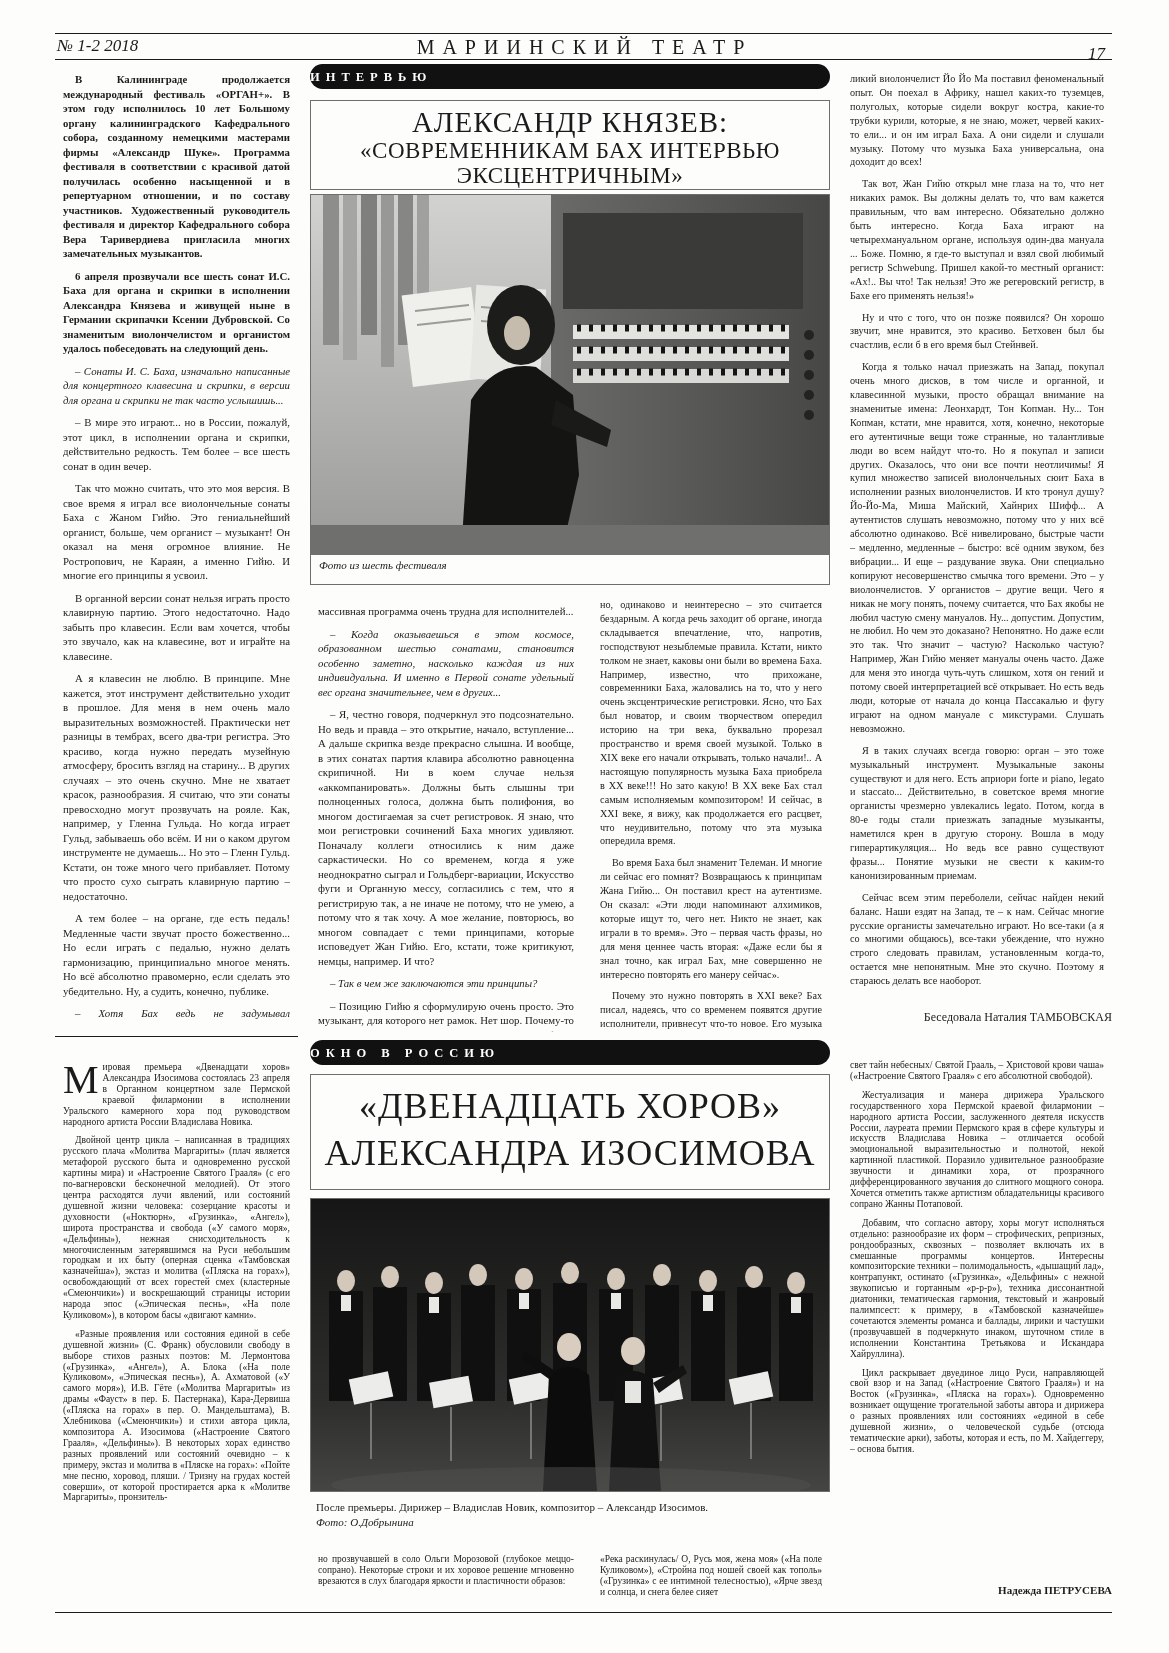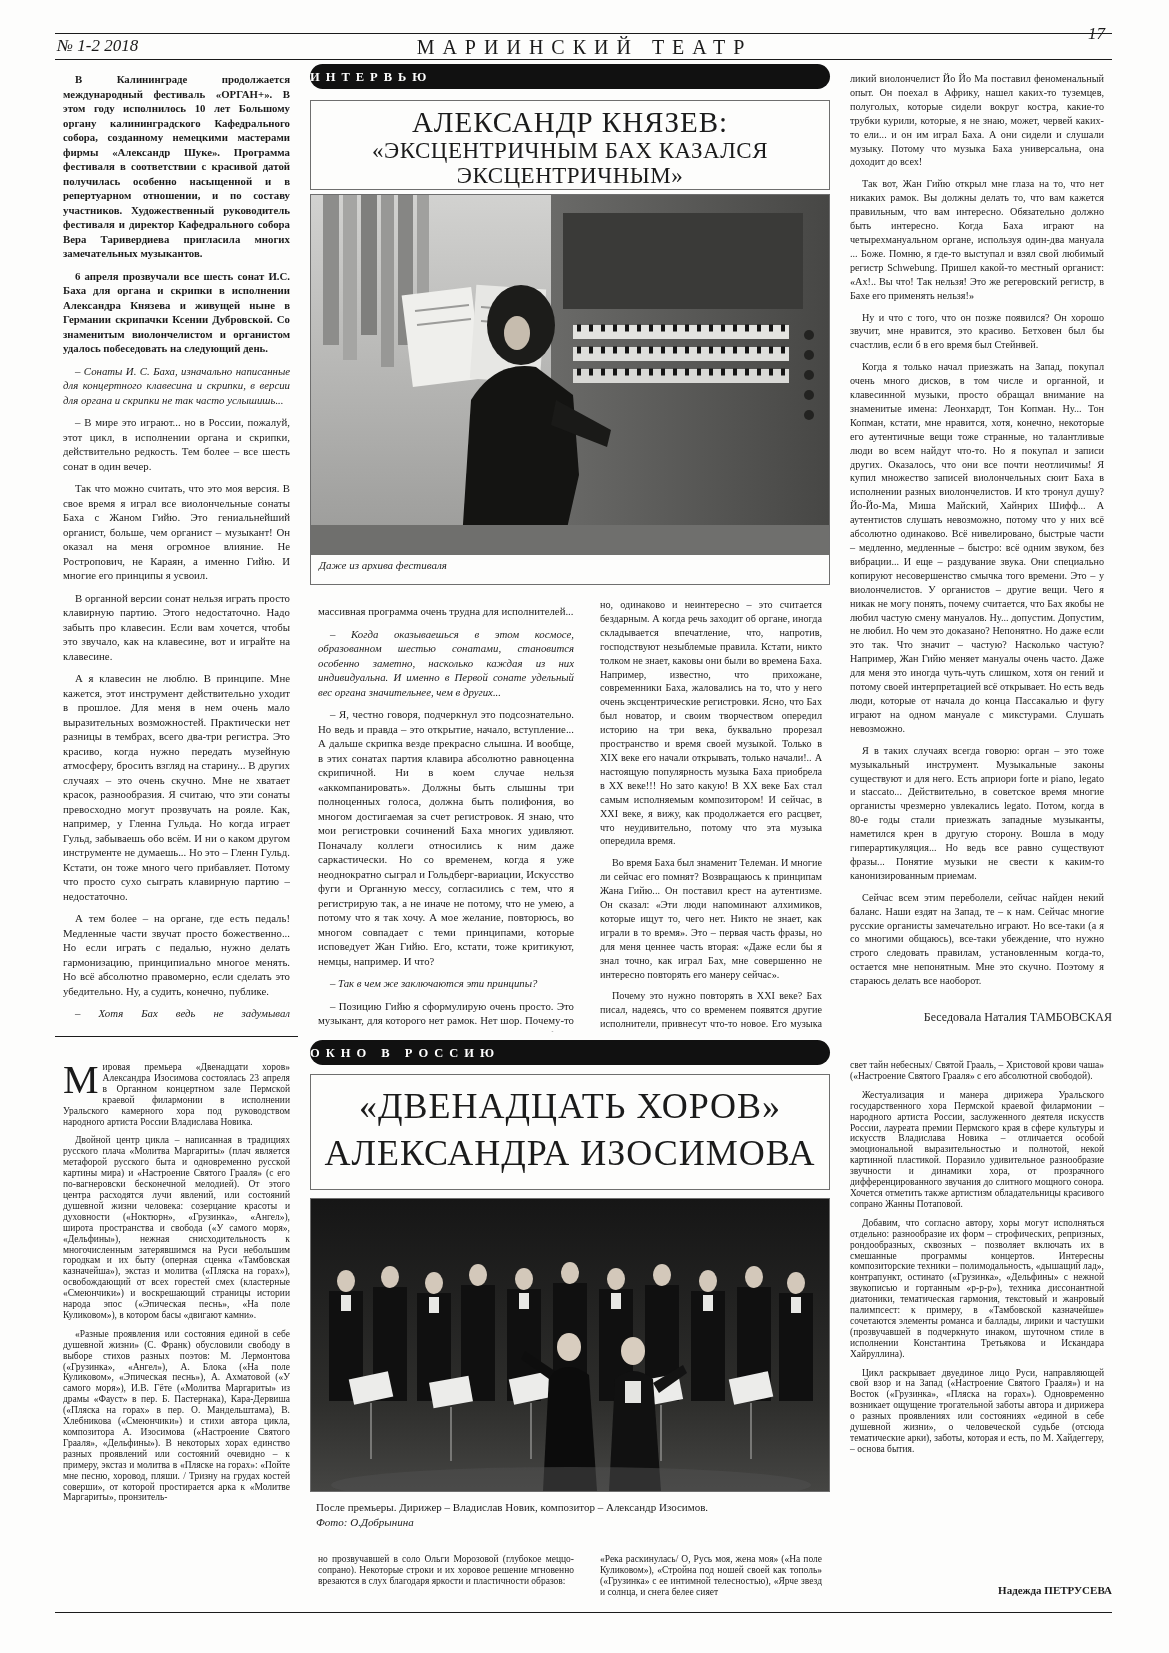--- a/index.html
+++ b/index.html
@@ -46,31 +46,31 @@
   .dc{float:left;font-size:40px;line-height:31px;padding:2px 4px 0 0;}
 </style>
 </head>
 <body>
 
 <div class="page">
 
   <div class="rule" style="left:55px;top:33px;width:1057px;"></div>
   <div class="abs issue" style="left:57px;top:36px;">№ 1-2 2018</div>
   <div class="abs masthead" style="left:0;top:36px;">МАРИИНСКИЙ ТЕАТР</div>
-  <div class="abs pagenum" style="left:1088px;top:24px;">17</div>
+  <div class="abs pagenum" style="left:1088px;top:44px;">17</div>
   <div class="rule" style="left:55px;top:59px;width:1057px;"></div>
 
   <div class="secbar" style="left:310px;top:64px;width:520px;">
     <span>ИНТЕРВЬЮ</span>
   </div>
 
   <div id="title1" class="titlebox" style="left:310px;top:100px;width:518px;height:88px;">
     <div>
         <div class="tline l0">АЛЕКСАНДР КНЯЗЕВ:</div>
-        <div class="tline l1">«ЭКСЦЕНТРИЧНЫМ БАХ КАЗАЛСЯ</div>
+        <div class="tline l1">«СОВРЕМЕННИКАМ БАХ ИНТЕРВЬЮ</div>
         <div class="tline l2">ЭКСЦЕНТРИЧНЫМ»</div>
       </div>
   </div>
 
   <div class="col a1body" style="left:55px;top:64px;width:243px;height:958px;">
       <p class="para bold">В Калининграде продолжается международный фестиваль «ОРГАН+». В этом году исполнилось 10 лет Большому органу калининградского Кафедрального собора, созданному немецкими мастерами фирмы «Александр Шуке». Программа фестиваля в соответствии с красивой датой получилась особенно насыщенной и в репертуарном отношении, и по составу участников. Художественный руководитель фестиваля и директор Кафедрального собора Вера Таривердиева пригласила многих замечательных музыкантов.</p>
       <p class="para bold">6 апреля прозвучали все шесть сонат И.С. Баха для органа и скрипки в исполнении Александра Князева и живущей ныне в Германии скрипачки Ксении Дубровской. Со знаменитым виолончелистом и органистом удалось побеседовать на следующий день.</p>
       <p class="para q">– Сонаты И. С. Баха, изначально написанные для концертного клавесина и скрипки, в версии для органа и скрипки не так часто услышишь...</p>
       <p class="para normal">– В мире это играют... но в России, пожалуй, этот цикл, в исполнении органа и скрипки, действительно редкость. Тем более – все шесть сонат в один вечер.</p>
       <p class="para normal">Так что можно считать, что это моя версия. В свое время я играл все виолончельные сонаты Баха с Жаном Гийю. Это гениальнейший органист, больше, чем органист – музыкант! Он оказал на меня огромное влияние. Не Ростропович, не Караян, а именно Гийю. И многие его принципы я усвоил.</p>
@@ -129,21 +129,21 @@
         <line x1="170" y1="126" x2="224" y2="130" stroke="#9b9b99" stroke-width="2"></line>
       </g>
       <g>
         <ellipse cx="210" cy="130" rx="34" ry="40" fill="#1c1c1a"></ellipse>
         <ellipse cx="206" cy="138" rx="13" ry="17" fill="#c6bcae"></ellipse>
         <path d="M150 360 L160 205 Q185 165 225 172 L262 200 L268 280 L250 360 Z" fill="#141412"></path>
         <path d="M245 205 L300 235 L296 252 L240 230 Z" fill="#1a1a18"></path>
       </g>
       <rect x="0" y="330" width="518" height="30" fill="#6f6f6d"></rect>
     </svg>
-    <div class="caption">Даже из архива фестиваля</div>
+    <div class="caption">Фото из шесть фестиваля</div>
   </div>
 
   <div class="col a1body" style="left:310px;top:596px;width:272px;height:436px;">
       <p class="para cont">массивная программа очень трудна для исполнителей...</p>
       <p class="para q">– Когда оказываешься в этом космосе, образованном шестью сонатами, становится особенно заметно, насколько каждая из них индивидуальна. И именно в Первой сонате удельный вес органа значительнее, чем в других...</p>
       <p class="para normal">– Я, честно говоря, подчеркнул это подсознательно. Но ведь и правда – это открытие, начало, вступление... А дальше скрипка везде прекрасно слышна. И вообще, в этих сонатах партия клавира абсолютно равноценна скрипичной. Ни в коем случае нельзя «аккомпанировать». Должны быть слышны три полноценных голоса, должна быть полифония, во многом достигаемая за счет регистровок. Я знаю, что мои регистровки сочинений Баха многих удивляют. Поначалу коллеги относились к ним даже саркастически. Но со временем, когда я уже неоднократно сыграл и Гольдберг-вариации, Искусство фуги и Органную мессу, согласились с тем, что я регистрирую так, а не иначе не потому, что не умею, а потому что я так хочу. А мое желание, повторюсь, во многом совпадает с теми принципами, которые исповедует Жан Гийю. Его, кстати, тоже критикуют, немцы, например. И что?</p>
       <p class="para q">– Так в чем же заключаются эти принципы?</p>
       <p class="para normal">– Позицию Гийю я сформулирую очень просто. Это музыкант, для которого нет рамок. Нет шор. Почему-то именно в органном искусстве это стало наиболее спорным моментом.</p>
       <p class="para normal">Вы же понимаете, когда виолончелист или пианист играет всё одним звуком, примитив-</p>
     </div>

